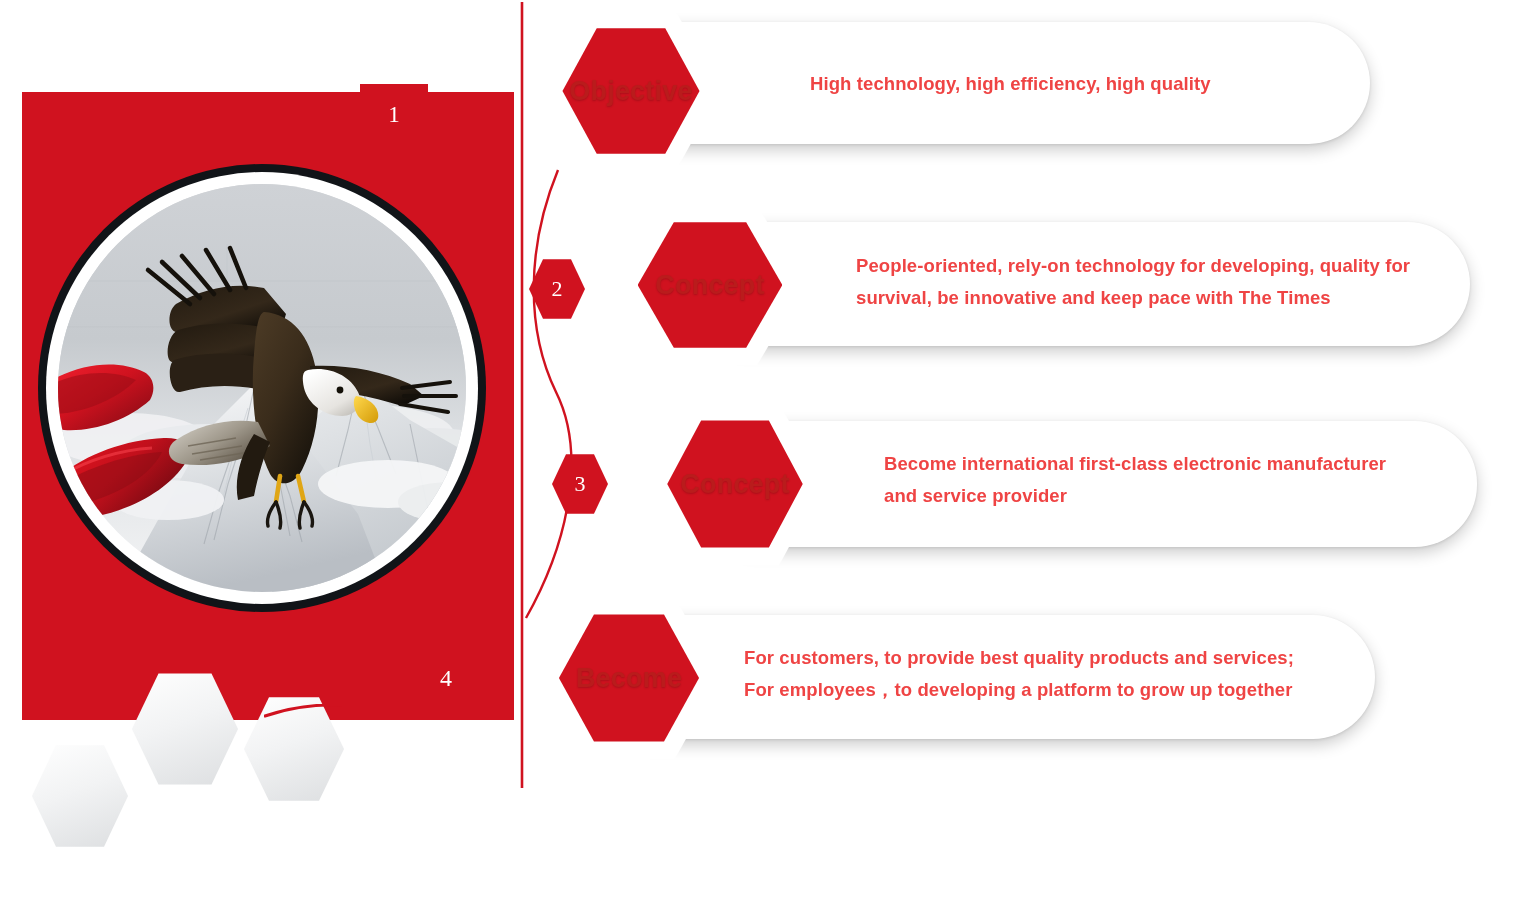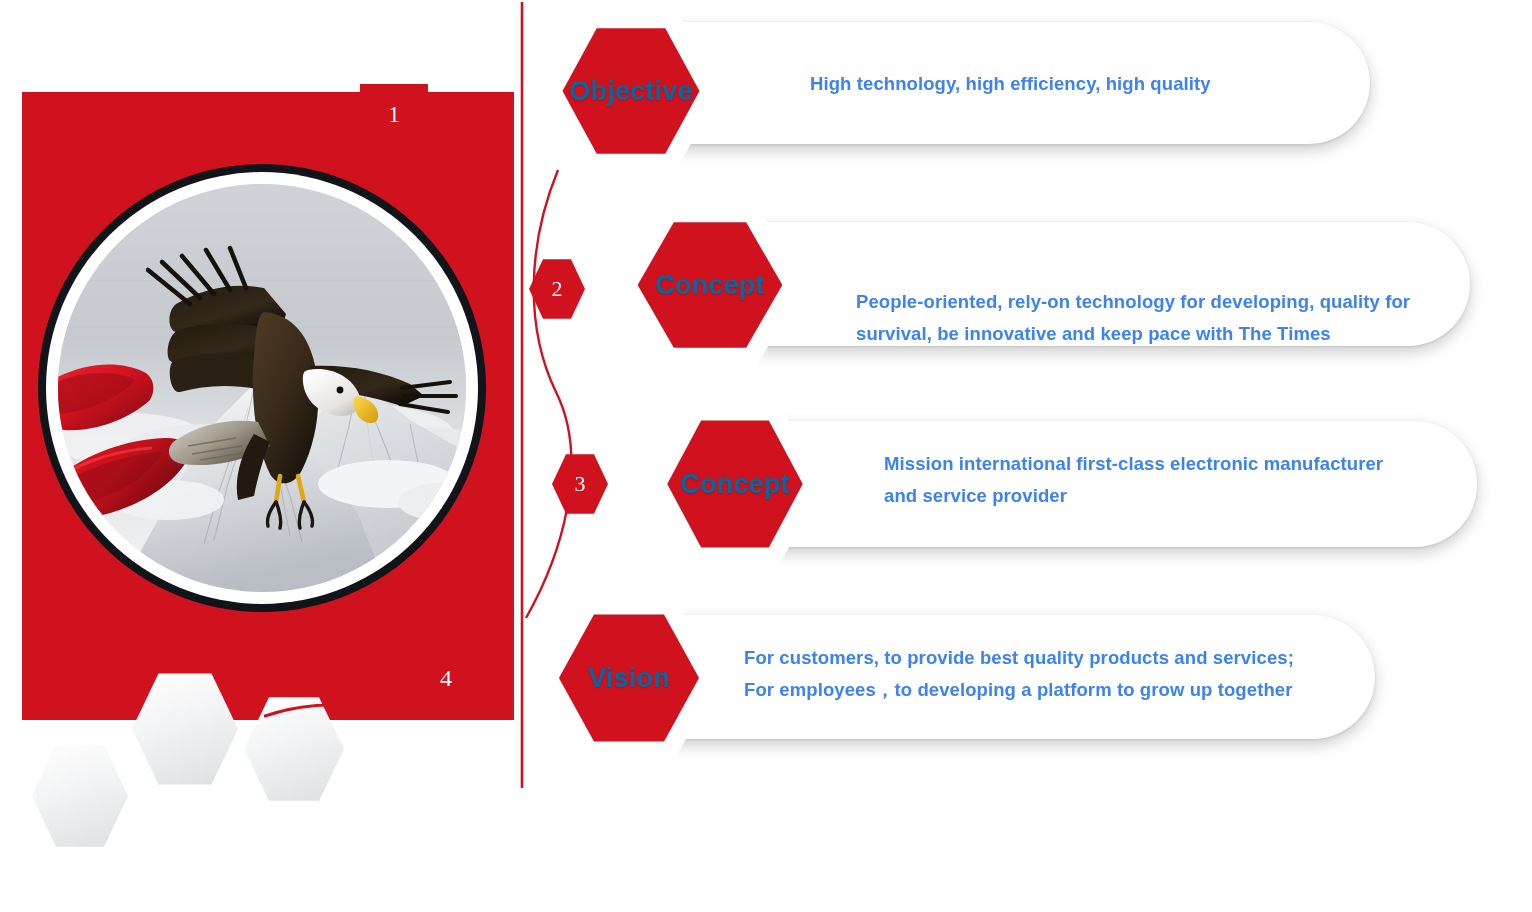--- a/index.html
+++ b/index.html
@@ -73,21 +73,21 @@
   
   .row{position:absolute;}
   .card{
     position:absolute;
     background:#ffffff;
     border-radius:62px;
     box-shadow:0 6px 16px rgba(0,0,0,.20), 0 1px 3px rgba(0,0,0,.10);
   }
   .card-text{
     position:absolute;
-    color:#3b82f6;
+    color:#ef4444;
     font-size:18.5px;
     line-height:32px;
     font-weight:600;
     letter-spacing:.1px;
     white-space:pre-line;
   }
   
   .hexbadge{position:absolute;}
   .hex-outer{
     position:absolute;inset:0;
@@ -95,21 +95,21 @@
     clip-path:polygon(25% 1.5%,75% 1.5%,100% 50%,75% 98.5%,25% 98.5%,0% 50%);
     filter:drop-shadow(5px 6px 7px rgba(0,0,0,.28));
   }
   .hex-inner{
     position:absolute;left:11.5%;top:11%;width:77%;height:78%;
     background:var(--brand,#d0121f);
     clip-path:polygon(25% 1.5%,75% 1.5%,100% 50%,75% 98.5%,25% 98.5%,0% 50%);
   }
   .hex-label{
     position:absolute;inset:0;display:flex;align-items:center;justify-content:center;
-    color:#0369a1;font-weight:700;font-size:27px;letter-spacing:.2px;
+    color:#b91c1c;font-weight:700;font-size:27px;letter-spacing:.2px;
     text-shadow:0 1px 2px rgba(0,0,0,.18);
   }
   
   .numhex{position:absolute;width:56px;height:62px;}
   .numhex .nh-shape{
     position:absolute;inset:0;background:var(--brand,#d0121f);
     clip-path:polygon(25% 2%,75% 2%,100% 50%,75% 98%,25% 98%,0% 50%);
   }
   .numhex .nh-label{
     position:absolute;inset:0;display:flex;align-items:center;justify-content:center;
@@ -314,49 +314,49 @@
     </div>
   </div>
 
   <div class="numhex" style="left:529px;top:258px;">
     <div class="nh-shape"></div>
     <div class="nh-label">2</div>
   </div>
 
   <div class="row">
     <div class="card" style="left:690px;top:222px;width:780px;height:124px;"></div>
-    <div class="card-text" style="left:856px;top:250px;width:580px;margin-top:36px;">People-oriented, rely-on technology for developing, quality for
+    <div class="card-text" style="left:856px;top:250px;width:580px;">People-oriented, rely-on technology for developing, quality for
 survival, be innovative and keep pace with The Times</div>
     <div class="hexbadge" style="left:616px;top:202px;width:188px;height:166px;">
       <div class="hex-outer"></div>
       <div class="hex-inner"></div>
       <div class="hex-label">Concept</div>
     </div>
   </div>
 
   <div class="numhex" style="left:552px;top:453px;">
     <div class="nh-shape"></div>
     <div class="nh-label">3</div>
   </div>
 
   <div class="row">
     <div class="card" style="left:700px;top:421px;width:777px;height:126px;"></div>
-    <div class="card-text" style="left:884px;top:448px;width:560px;">Mission international first-class electronic manufacturer
+    <div class="card-text" style="left:884px;top:448px;width:560px;">Become international first-class electronic manufacturer
 and service provider</div>
     <div class="hexbadge" style="left:647px;top:400px;width:176px;height:168px;">
       <div class="hex-outer"></div>
       <div class="hex-inner"></div>
       <div class="hex-label">Concept</div>
     </div>
   </div>
 
   <div class="row">
     <div class="card" style="left:596px;top:615px;width:779px;height:124px;"></div>
     <div class="card-text" style="left:744px;top:642px;width:600px;">For customers, to provide best quality products and services;
 For employees，to developing a platform to grow up together</div>
     <div class="hexbadge" style="left:538px;top:594px;width:182px;height:168px;">
       <div class="hex-outer"></div>
       <div class="hex-inner"></div>
-      <div class="hex-label">Vision</div>
+      <div class="hex-label">Become</div>
     </div>
   </div>
 
 </div>
 
 </body></html>

